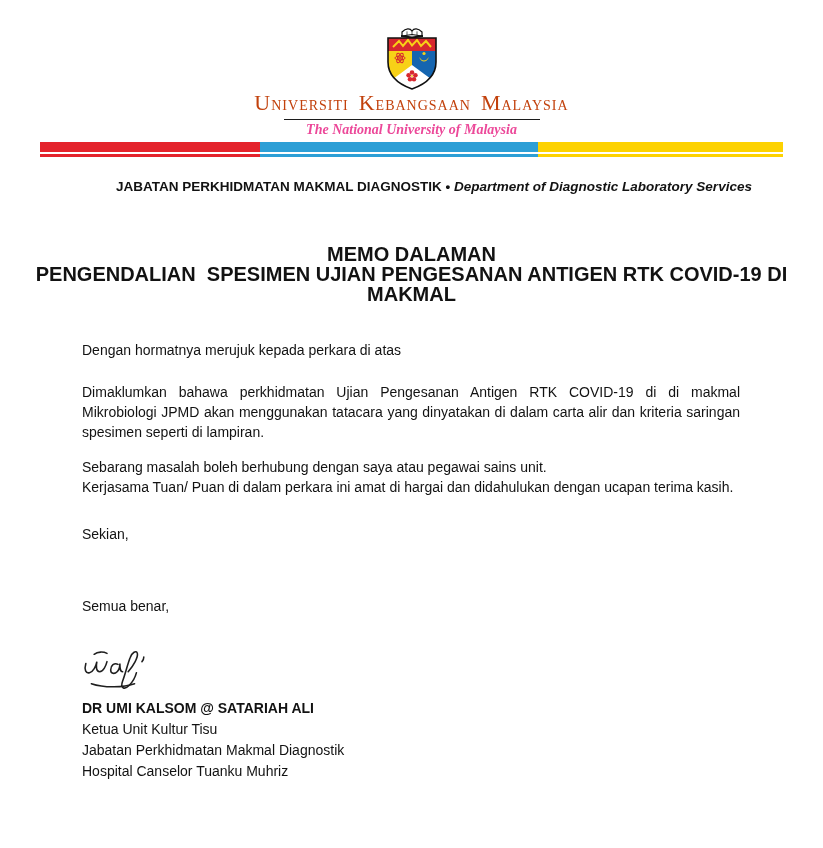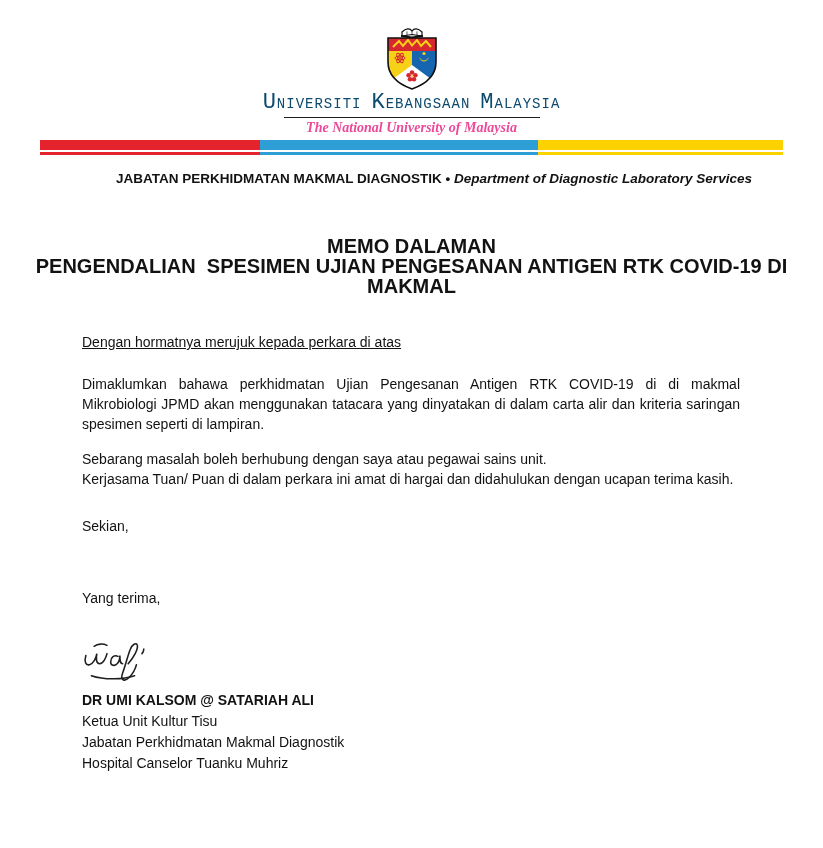--- a/index.html
+++ b/index.html
@@ -8,22 +8,22 @@
     width:823px;height:848px;
     background:#fff;
     font-family:"Liberation Sans",sans-serif;
     color:#121212;
     overflow:hidden;
   }
   
   .header{text-align:center;padding-top:26px;}
   .crest{display:block;margin:0 auto;}
   .wordmark{
-    font-family:Liberation Mono, monospace;
-    color:#0c4a6e;
+    font-family:Liberation Serif, serif;
+    color:#c2410c;
     line-height:26px;
     letter-spacing:1px;
     white-space:nowrap;
   }
   .word{margin:0 5px;}
   .initial{font-size:22px;}
   .rest{font-size:14px;}
   .rule{width:256px;height:1px;background:#1c1c1c;margin:0 auto 2px;}
   .tagline{
     font-family:"Liberation Serif",serif;
@@ -33,32 +33,32 @@
   
   .tri-bar{width:743px;margin:4px auto 0;}
   .bar-row{display:flex;}
   .bar-row.thick{height:10px;}
   .bar-row.thin{height:3px;margin-top:2px;}
   .seg{height:100%;}
   .seg-red{width:220px;}
   .seg-blue{width:278px;}
   .seg-yellow{width:245px;}
   
-  .dept{margin-top:16px;font-size:13.5px;font-weight:bold;letter-spacing:0;padding-left:45px;}
+  .dept{margin-top:22px;font-size:13.5px;font-weight:bold;letter-spacing:0;padding-left:45px;}
   .dept-en{font-style:italic;}
   
   .memo-title{
     margin-top:50px;text-align:center;
     font-weight:bold;font-size:20px;line-height:20px;
   }
   .memo-title div{white-space:pre-wrap;}
   
   .content{margin:0 83px 0 82px;font-size:14px;line-height:20px;}
   .block{margin:0;}
-  .opening{margin-top:36px;text-decoration:underline;}
+  .opening{margin-top:36px;}
   .notice{margin-top:22px;}
   .jline{text-align:justify;text-align-last:justify;}
   .instructions{margin-top:15px;}
   .closing{margin-top:27px;}
   .salutation{margin-top:52px;}
   .signature{margin-top:30px;margin-left:-4px;height:46px;}
   .signatory{margin-top:1px;line-height:21px;}
   .sig-name{font-weight:bold;}
 </style>
 </head>
@@ -151,21 +151,21 @@
       <div>spesimen seperti di lampiran.</div>
     </div>
 
     <div class="block instructions">
       <div>Sebarang masalah boleh berhubung dengan saya atau pegawai sains unit.</div>
       <div>Kerjasama Tuan/ Puan di dalam perkara ini amat di hargai dan didahulukan dengan ucapan terima kasih.</div>
     </div>
 
     <div class="block closing">Sekian,</div>
 
-    <div class="block salutation">Yang terima,</div>
+    <div class="block salutation">Semua benar,</div>
 
     
     <svg class="signature" width="104" height="46" viewBox="0 0 110 50" aria-hidden="true">
       <g stroke="#1f1f1f" stroke-width="1.7" fill="none" stroke-linecap="round">
         <path d="M7,19 C5,26 7,30 11,29 C15,28 18,22 19,17 C18,22 18,28 22,28 C26,28 29,21 30,17"></path>
         <path d="M16,9 C20,6 26,6 30,8"></path>
         <path d="M42,20 C38,18 34,21 34,26 C34,30 38,31 41,28 C43,26 44,21 44,19 C44,24 44,28 47,28"></path>
         <path d="M53,28 C59,21 64,12 63,8 C62,4 57,7 55,13 C52,21 50,30 47,38 C44,46 49,48 54,43 C58,39 61,33 62,29"></path>
         <path d="M13,41 C28,46 48,45 60,41"></path>
         <path d="M70,12 C70,14 69,16 68,17"></path>

